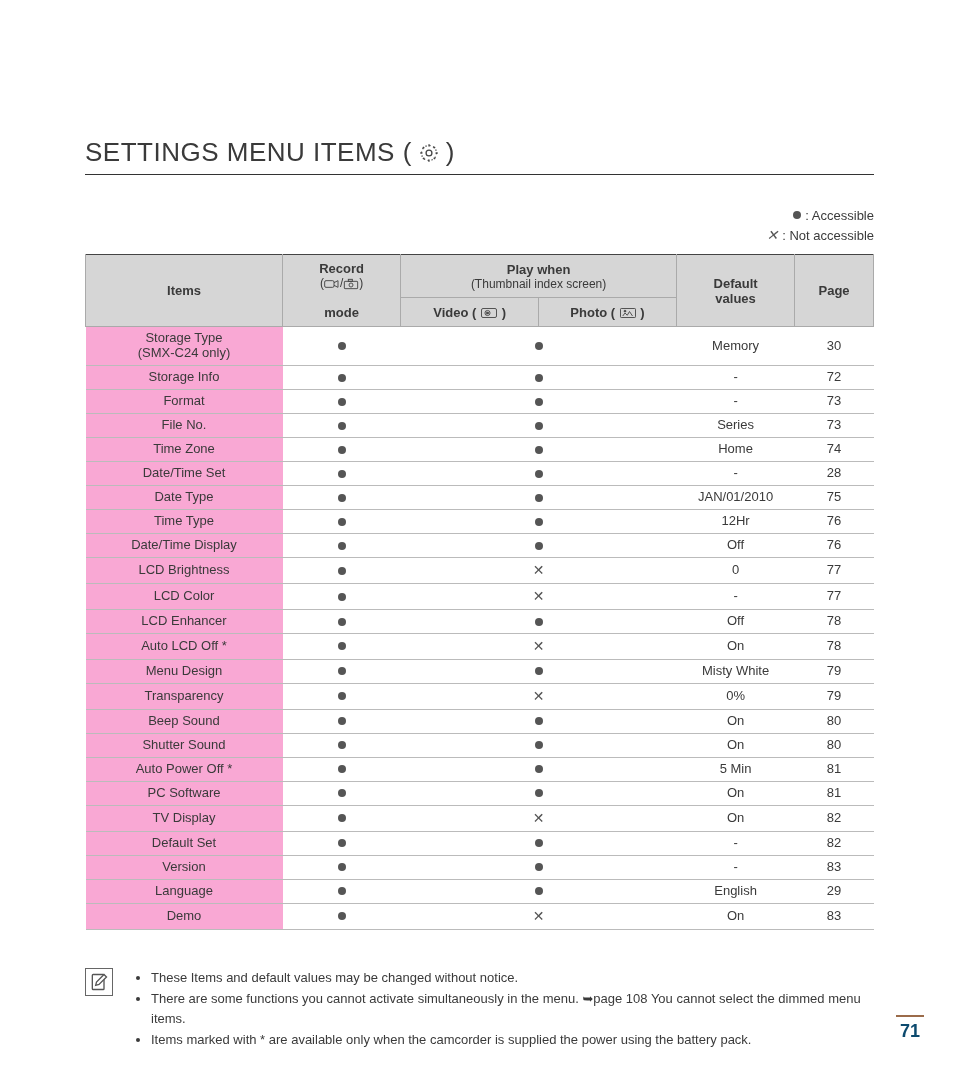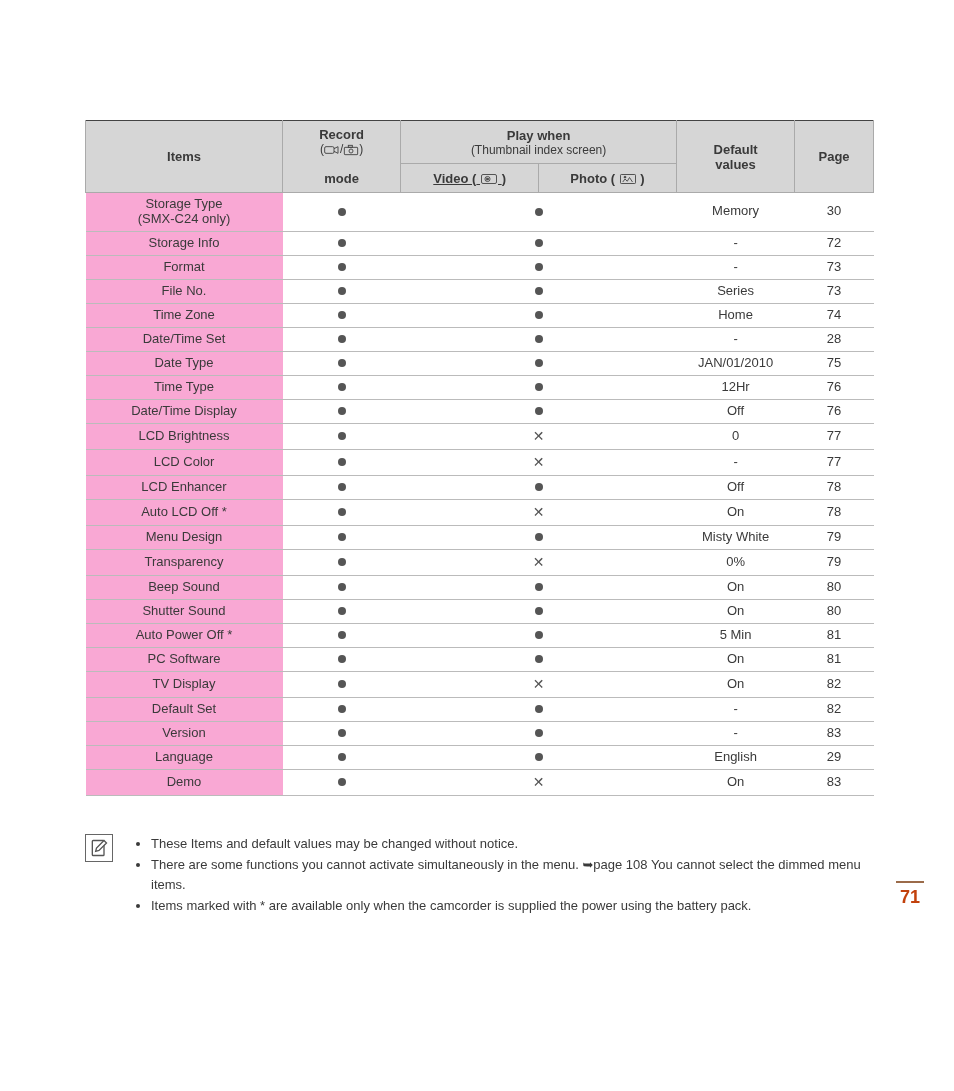--- a/index.html
+++ b/index.html
@@ -77,31 +77,50 @@
     font-size: 13px; line-height:1.5;
   }
   .note-icon {
     width:28px; height:28px; border:1px solid #666; flex:none;
     display:flex; align-items:center; justify-content:center;
   }
   .notes ul { margin:0; padding-left:20px;}
   .notes li { margin-bottom:2px;}
   .pagenum {
     position:absolute; right:30px; bottom:40px; font-size:18px; font-weight:bold;
-    color:#c2410c; border-top:2px solid #9b6b4a; padding-top:4px; width:28px; text-align:center;
+    color:#0c4a6e; border-top:2px solid #9b6b4a; padding-top:4px; width:28px; text-align:center;
   }
   th.inner-border { border-top:1px solid #aaa;}
   .playmode-group { border-bottom: 1px solid #aaa;}
 </style>
 </head>
 <body>
 
 <div class="page">
 
-
+  <h1 class="title">
+    <span>SETTINGS MENU ITEMS (</span>
+    <svg class="icon-inline" width="22" height="22" viewBox="0 0 24 24" fill="none" stroke="#444" stroke-width="1.4">
+      <circle cx="12" cy="12" r="3.2"></circle>
+      <path d="M12 2.5v2.3M12 19.2v2.3M21.5 12h-2.3M4.8 12H2.5M18.7 5.3l-1.6 1.6M6.9 17.1l-1.6 1.6M18.7 18.7l-1.6-1.6M6.9 6.9L5.3 5.3"></path>
+      <circle cx="12" cy="12" r="8.2" stroke-dasharray="1.4 2.9"></circle>
+    </svg>
+    <span>)</span>
+  </h1>
+
+  <div class="legend">
+    <span>
+        <i class="dot"></i> 
+        <span>: Accessible</span>
+      </span><br>
+    <span>
+        <i class="cross">✕</i> 
+        <span>: Not accessible</span>
+      </span>
+  </div>
 
   <table>
     <thead>
       <tr>
         <th rowspan="2" style="width:25%;"><span>Items</span></th>
         <th rowspan="2" style="width:15%;">
           <span>Record</span><br>
           <span class="sub">
             <span>(</span><svg class="icon-inline" width="16" height="12" viewBox="0 0 24 16" stroke="#444" stroke-width="1.4" fill="none">
                 <rect x="1" y="3" width="14" height="10" rx="2"></rect>
@@ -115,21 +134,21 @@
           <span>mode</span>
         </th>
         <th colspan="2" class="playmode-group">
           <span>Play when</span><br>
           <span class="sub">(Thumbnail index screen)</span>
         </th>
         <th rowspan="2" style="width:15%;"><span>Default</span><br><span>values</span></th>
         <th rowspan="2" style="width:10%;"><span>Page</span></th>
       </tr>
       <tr>
-        <th class="inner-border" style="width:17.5%;text-decoration:underline;">
+        <th class="inner-border" style="width:17.5%;">
           <span>Video (</span>
           <svg class="icon-inline" width="18" height="12" viewBox="0 0 24 16" stroke="#444" stroke-width="1.2" fill="none">
               <rect x="2" y="2" width="20" height="12" rx="2"></rect>
               <circle cx="10" cy="8" r="3.4"></circle>
               <path d="M9 6.5l3 1.5-3 1.5z" fill="#444"></path>
             </svg>
           <span>)</span>
         </th>
         <th class="inner-border" style="width:17.5%;">
           <span>Photo (</span>

